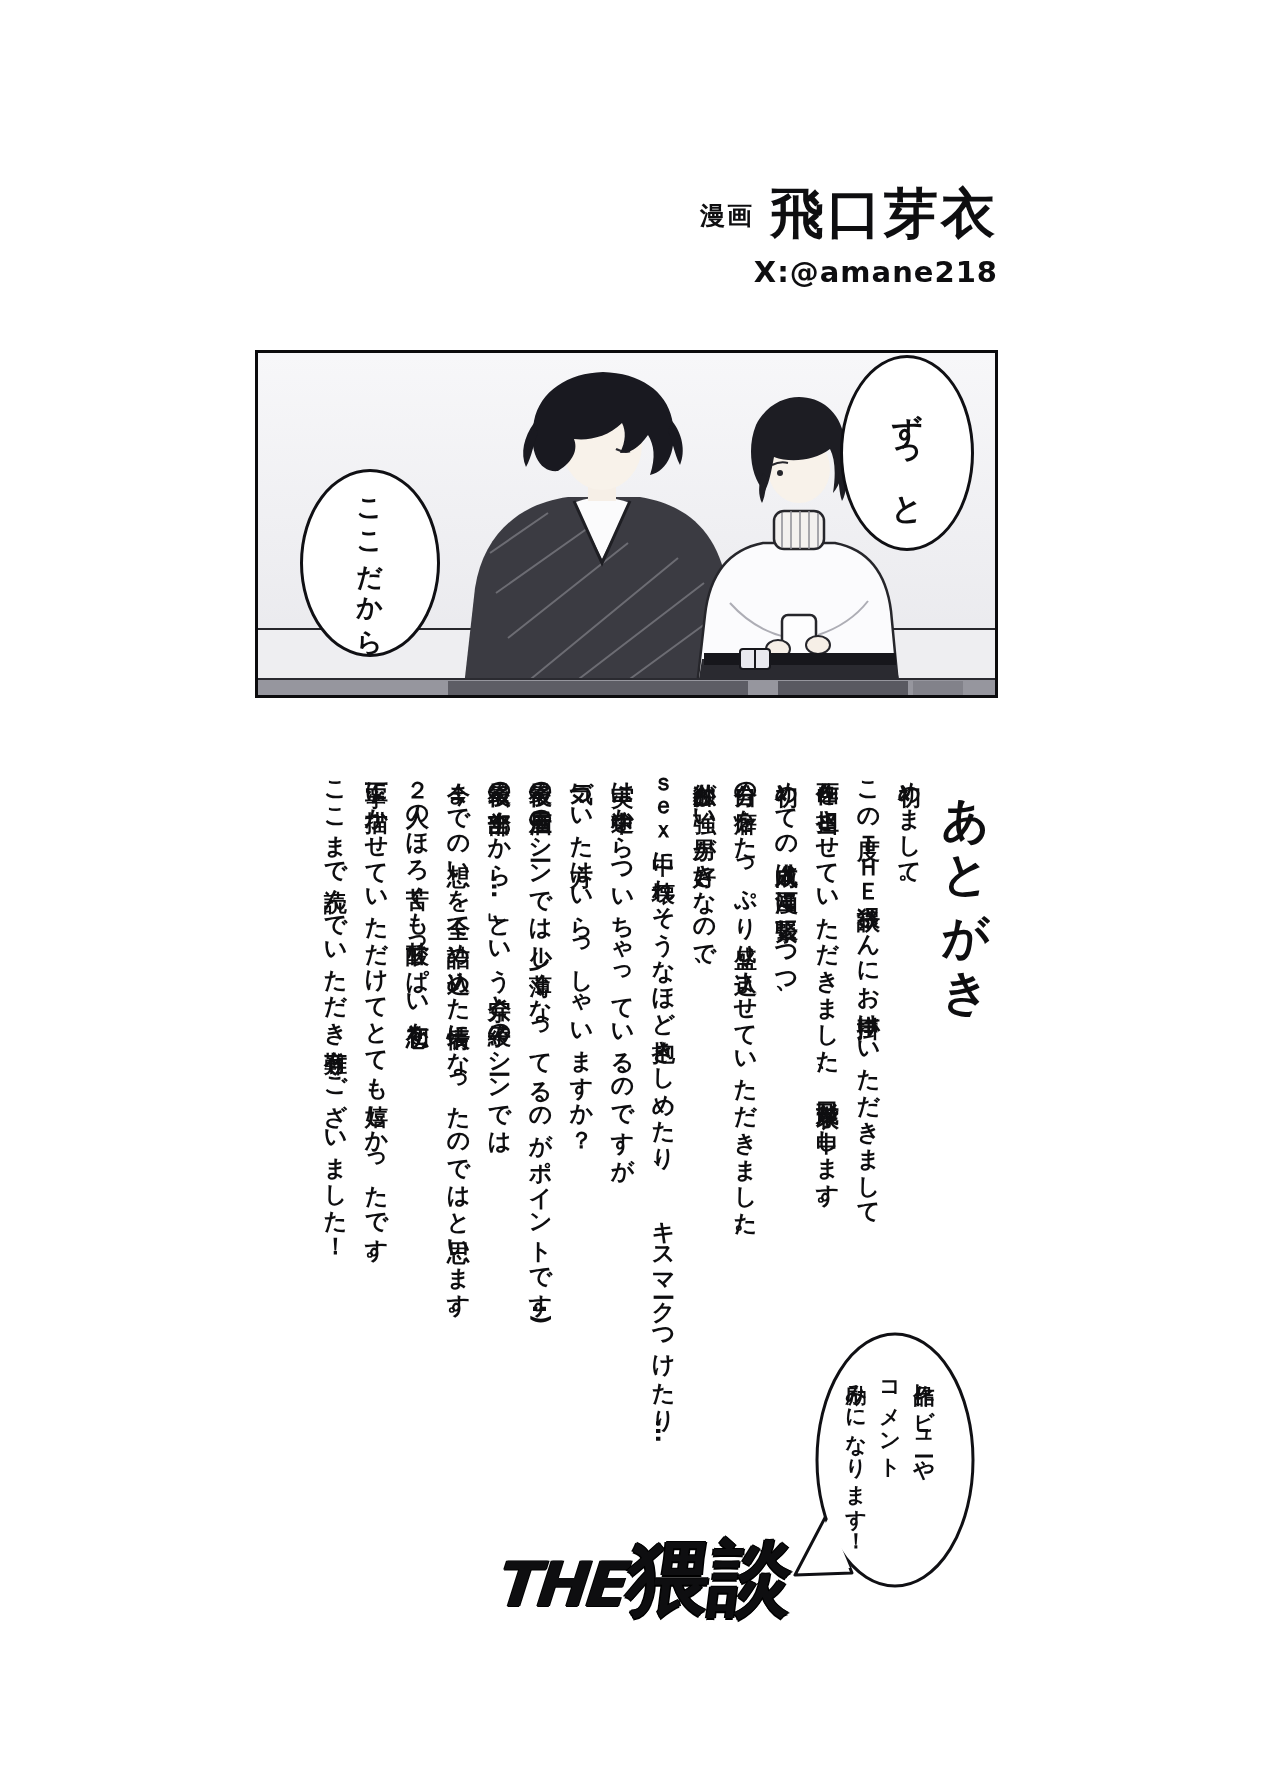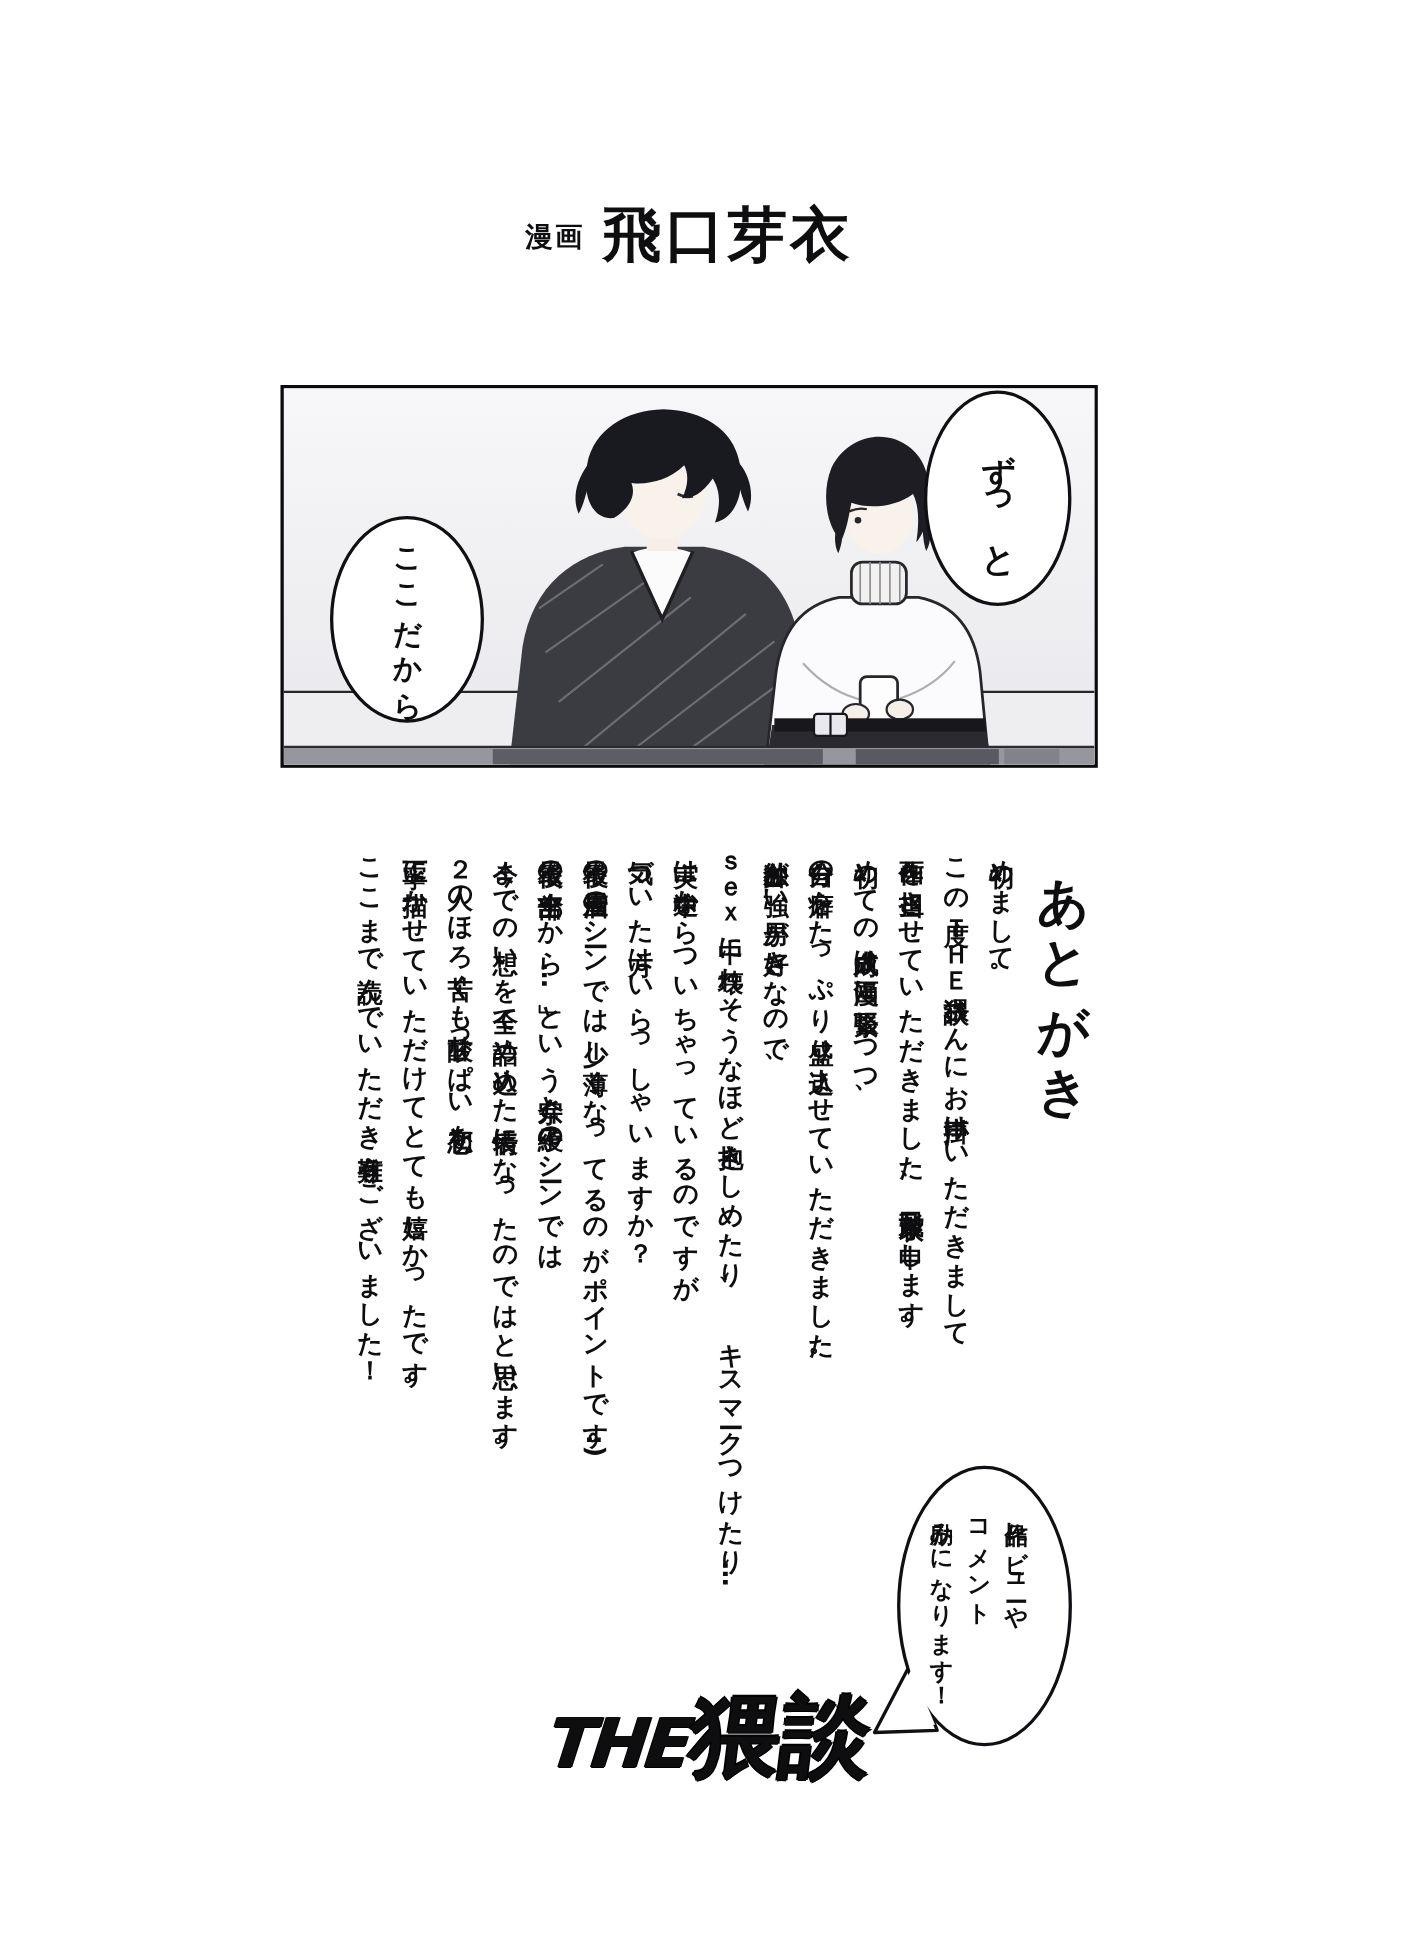--- a/index.html
+++ b/index.html
@@ -2,21 +2,21 @@
 <html><head>
 <meta charset="utf-8">
 <style>
   html,body{margin:0;padding:0;}
   body{
     width:1280px;height:1767px;position:relative;background:#ffffff;
     font-family:"DejaVu Sans","Liberation Sans",sans-serif;color:#0e0e10;
     overflow:hidden;
   }
   
-  .header{position:absolute;left:255px;top:178px;width:743px;text-align:center;}
+  .header{position:absolute;left:255px;top:178px;width:743px;text-align:right;}
   .credit-line{white-space:nowrap;}
   .credit-label{font-size:25px;font-weight:700;letter-spacing:2px;margin-right:16px;vertical-align:8px;}
   .artist-name{font-size:54px;font-weight:900;letter-spacing:3px;}
   .handle{font-size:29px;font-weight:700;letter-spacing:1px;margin-top:4px;}
   
   .panel{
     position:absolute;left:255px;top:350px;width:743px;height:348px;
     border:3px solid #0b0b0d;box-sizing:border-box;background:#f2f2f5;
   }
   .panel svg{display:block;width:100%;height:100%;}
@@ -69,20 +69,21 @@
 </style>
 </head>
 <body>
 
 <div>
 
   <div class="header">
     <div class="credit-line">
       <span class="credit-label">漫画</span><span class="artist-name">飛口芽衣</span>
     </div>
+    <div class="handle">X:@amane218</div>
   </div>
 
   <div class="panel">
     <svg viewBox="0 0 737 342" preserveAspectRatio="none" aria-hidden="true">
       <defs>
         <linearGradient id="wall" x1="0" y1="0" x2="0" y2="1">
           <stop offset="0" stop-color="#f7f7f9"></stop>
           <stop offset="1" stop-color="#e8e8ec"></stop>
         </linearGradient>
       </defs>

